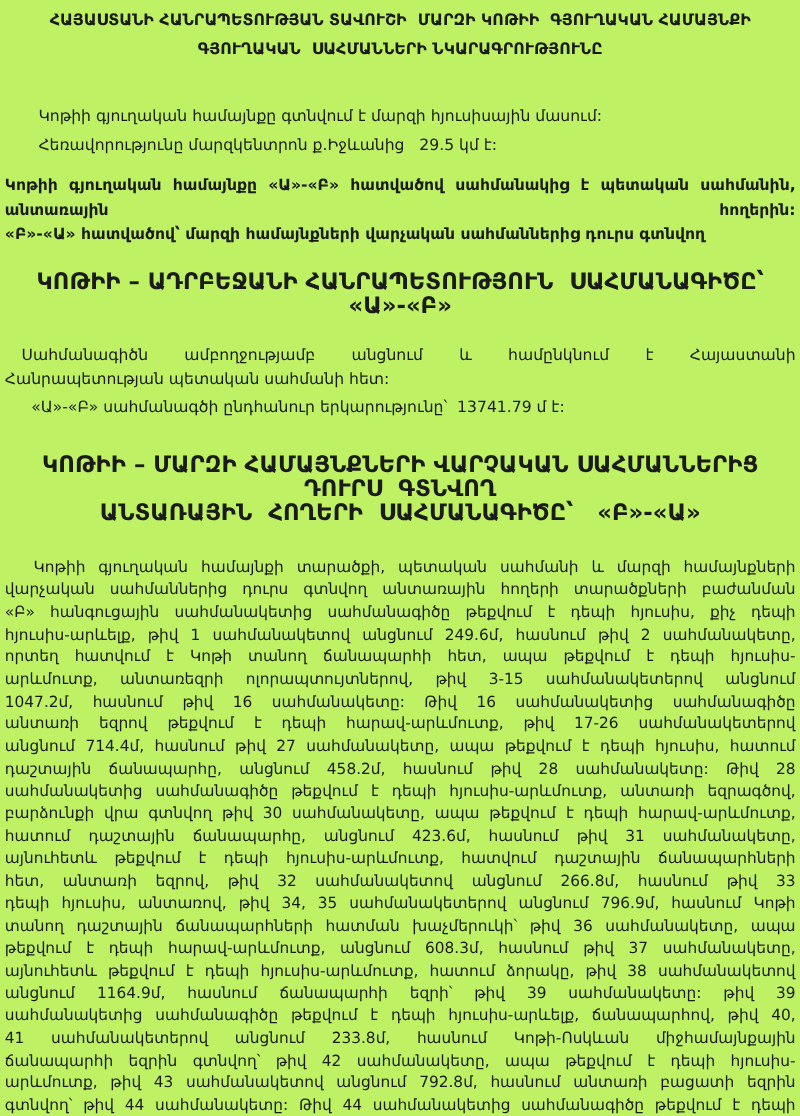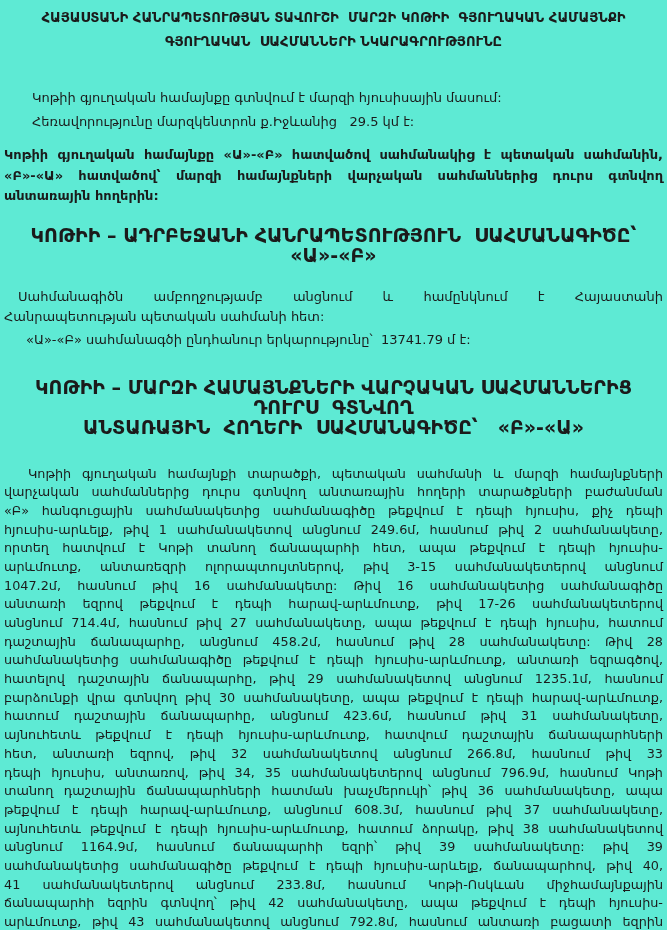--- a/index.html
+++ b/index.html
@@ -7,21 +7,21 @@
     padding: 0;
     background: #ffffff;
   }
   .page {
     position: relative;
     box-sizing: border-box;
     width: 667px;
     height: 930px;
     overflow: hidden;
     padding: 6px 4px 0 4px;
-    background: #5eead4;
+    background: #bef264;
     color: #1b1b1b;
     font-family: "DejaVu Sans", sans-serif;
     -webkit-font-smoothing: antialiased;
   }
   .title-line {
     text-align: center;
     font-weight: bold;
     font-size: 13.2px;
     line-height: 24px;
     white-space: pre-wrap;
@@ -69,22 +69,22 @@
     <div class="title-line">ՀԱՅԱՍՏԱՆԻ ՀԱՆՐԱՊԵՏՈՒԹՅԱՆ ՏԱՎՈՒՇԻ  ՄԱՐԶԻ ԿՈԹԻԻ  ԳՅՈՒՂԱԿԱՆ ՀԱՄԱՅՆՔԻ</div>
     <div class="title-line">ԳՅՈՒՂԱԿԱՆ  ՍԱՀՄԱՆՆԵՐԻ ՆԿԱՐԱԳՐՈՒԹՅՈՒՆԸ</div>
   </div>
 
   <p class="para single ind28 mt34">Կոթիի գյուղական համայնքը գտնվում է մարզի հյուսիսային մասում:</p>
 
   <p class="para single ind28 mt5">Հեռավորությունը մարզկենտրոն ք.Իջևանից   29.5 կմ է:</p>
 
   <div class="para lines lh20 endleft mt14">
       <div class="tline">Կոթիի գյուղական համայնքը «Ա»-«Բ» հատվածով սահմանակից է պետական սահմանին,</div>
+      <div class="tline">անտառային հողերին:</div>
       <div class="tline">«Բ»-«Ա» հատվածով՝ մարզի համայնքների վարչական սահմաններից դուրս գտնվող</div>
-      <div class="tline">անտառային հողերին:</div>
     </div>
 
   <div class="heading mt18">ԿՈԹԻԻ – ԱԴՐԲԵՋԱՆԻ ՀԱՆՐԱՊԵՏՈՒԹՅՈՒՆ  ՍԱՀՄԱՆԱԳԻԾԸ՝  «Ա»-«Բ»</div>
 
   <div class="para lines lh20 endleft lind14 mt22">
       <div class="tline">Սահմանագիծն ամբողջությամբ անցնում և համընկնում է Հայաստանի</div>
       <div class="tline">Հանրապետության պետական սահմանի հետ:</div>
     </div>
 
   <p class="para single ind22 mt2">«Ա»-«Բ» սահմանագծի ընդհանուր երկարությունը՝  13741.79 մ է:</p>
@@ -99,21 +99,20 @@
       <div class="tline">վարչական սահմաններից դուրս գտնվող անտառային հողերի տարածքների բաժանման</div>
       <div class="tline">«Բ» հանգուցային սահմանակետից սահմանագիծը թեքվում է դեպի հյուսիս, քիչ դեպի</div>
       <div class="tline">հյուսիս-արևելք, թիվ 1 սահմանակետով անցնում 249.6մ, հասնում թիվ 2 սահմանակետը,</div>
       <div class="tline">որտեղ հատվում է Կոթի տանող ճանապարհի հետ, ապա թեքվում է դեպի հյուսիս-</div>
       <div class="tline">արևմուտք, անտառեզրի ոլորապտույտներով, թիվ 3-15 սահմանակետերով անցնում</div>
       <div class="tline">1047.2մ, հասնում  թիվ 16 սահմանակետը: Թիվ 16 սահմանակետից սահմանագիծը</div>
       <div class="tline">անտառի եզրով թեքվում է դեպի հարավ-արևմուտք, թիվ 17-26 սահմանակետերով</div>
       <div class="tline">անցնում 714.4մ, հասնում թիվ 27 սահմանակետը, ապա թեքվում է դեպի հյուսիս, հատում</div>
       <div class="tline">դաշտային ճանապարհը, անցնում 458.2մ, հասնում թիվ 28 սահմանակետը: Թիվ 28</div>
       <div class="tline">սահմանակետից սահմանագիծը թեքվում է դեպի հյուսիս-արևմուտք, անտառի եզրագծով,</div>
-      <div class="tline">հատելով դաշտային ճանապարհը, թիվ 29  սահմանակետով անցնում 1235.1մ, հասնում</div>
       <div class="tline">բարձունքի վրա գտնվող թիվ 30 սահմանակետը, ապա թեքվում է դեպի հարավ-արևմուտք,</div>
       <div class="tline">հատում դաշտային ճանապարհը, անցնում 423.6մ, հասնում թիվ 31 սահմանակետը,</div>
       <div class="tline">այնուհետև թեքվում է դեպի հյուսիս-արևմուտք, հատվում դաշտային ճանապարհների</div>
       <div class="tline">հետ, անտառի եզրով, թիվ 32 սահմանակետով անցնում 266.8մ, հասնում թիվ 33</div>
       <div class="tline">դեպի հյուսիս, անտառով, թիվ 34, 35 սահմանակետերով անցնում 796.9մ, հասնում Կոթի</div>
       <div class="tline">տանող դաշտային ճանապարհների հատման խաչմերուկի՝ թիվ 36 սահմանակետը, ապա</div>
       <div class="tline">թեքվում է դեպի հարավ-արևմուտք, անցնում 608.3մ, հասնում թիվ 37 սահմանակետը,</div>
       <div class="tline">այնուհետև թեքվում է դեպի հյուսիս-արևմուտք, հատում ձորակը, թիվ 38 սահմանակետով</div>
       <div class="tline">անցնում 1164.9մ, հասնում ճանապարհի եզրի՝ թիվ 39 սահմանակետը: թիվ 39</div>
       <div class="tline">սահմանակետից սահմանագիծը թեքվում է դեպի հյուսիս-արևելք, ճանապարհով, թիվ 40,</div>

